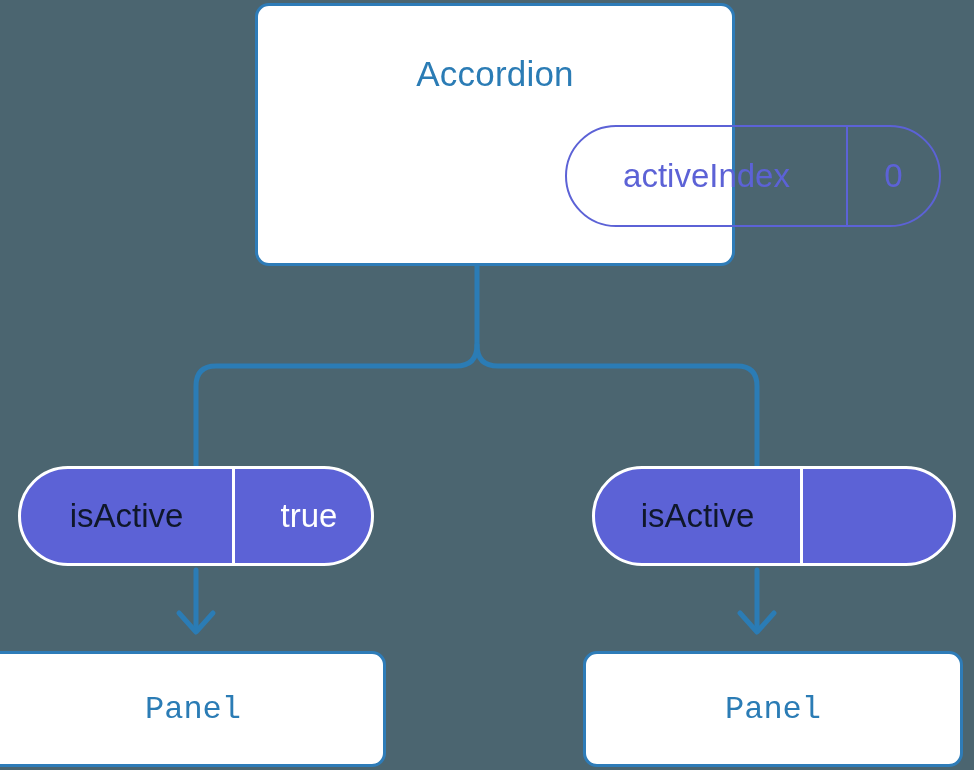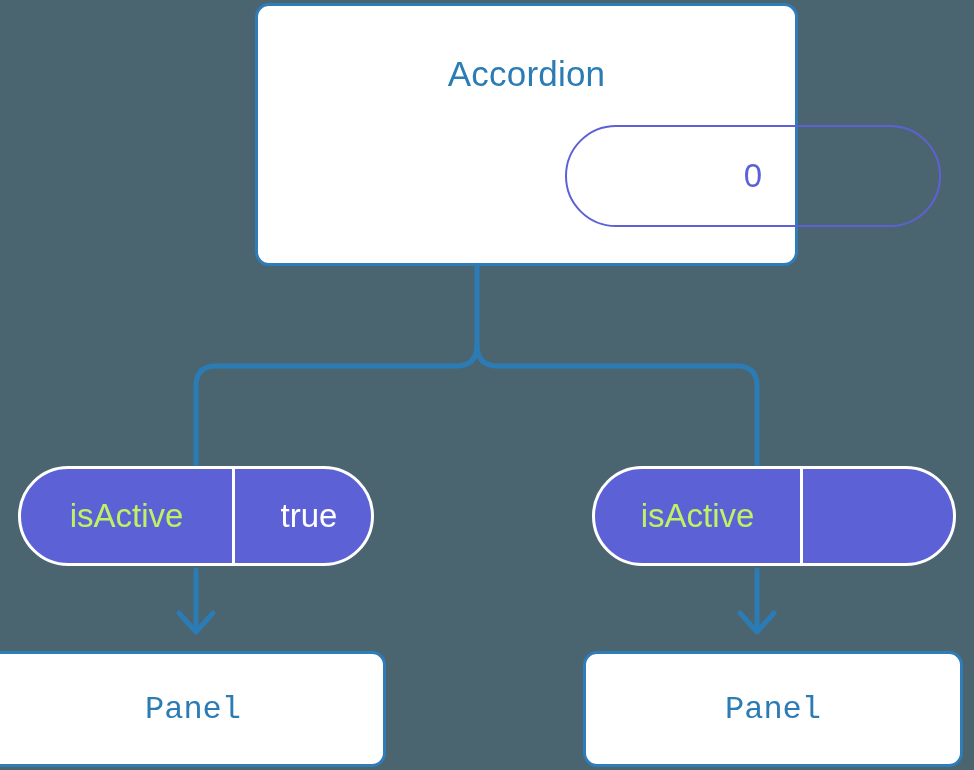--- a/index.html
+++ b/index.html
@@ -30,21 +30,21 @@
   
   .card {
     position: absolute;
     background: #ffffff;
     border: 3px solid #2e7cb8;
     box-sizing: border-box;
   }
   #root-card {
     left: 255px;
     top: 3px;
-    width: 543px;
+    width: 480px;
     height: 263px;
     border-radius: 14px;
   }
   .card-title {
     position: absolute;
     left: 0;
     right: 0;
     top: 48px;
     text-align: center;
     font-size: 35px;
@@ -94,21 +94,21 @@
     box-sizing: border-box;
     display: flex;
     align-items: stretch;
     overflow: hidden;
   }
   .state-pill .pkey {
     display: flex;
     align-items: center;
     justify-content: center;
     font-size: 33px;
-    color: #bef264;
+    color: #0f172a;
     border-right: 3px solid #ffffff;
     box-sizing: border-box;
   }
   .state-pill .pval {
     flex: 1;
     display: flex;
     align-items: center;
     justify-content: center;
     font-size: 33px;
     color: #ffffff;
@@ -172,20 +172,21 @@
     <g>
       <line x1="757" y1="570" x2="757" y2="630" stroke="#2b7cb5" stroke-width="5" stroke-linecap="round"></line>
       <polyline points="740,613 757,632 774,613" fill="none" stroke="#2b7cb5" stroke-width="5" stroke-linecap="round" stroke-linejoin="round"></polyline>
     </g>
   </svg>
 
   <div class="card" id="root-card">
     <div class="card-title">Accordion</div>
 
     <div id="root-pill">
+      <div class="pkey">activeIndex</div>
       <div class="pval">0</div>
     </div>
   </div>
 
   <div class="state-pill" id="pill-left">
     <div class="pkey">isActive</div>
     <div class="pval">true</div>
   </div>
 
   <div class="state-pill" id="pill-right">

